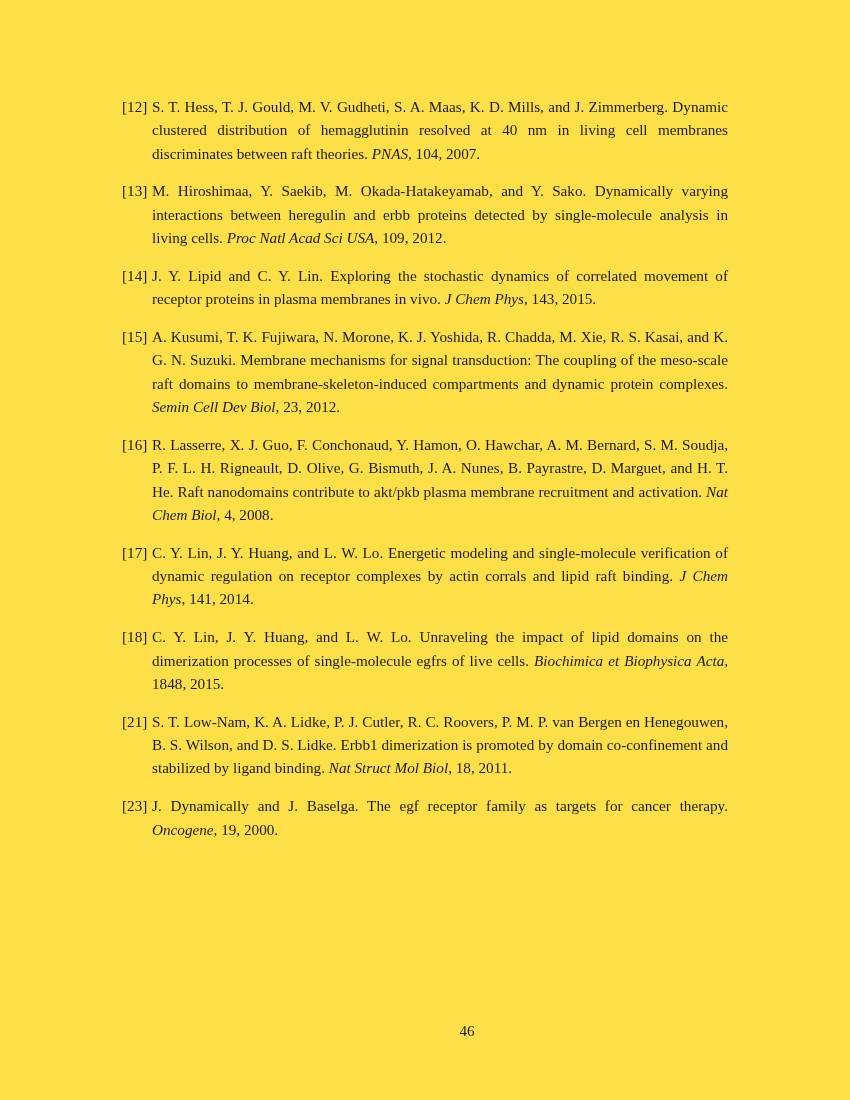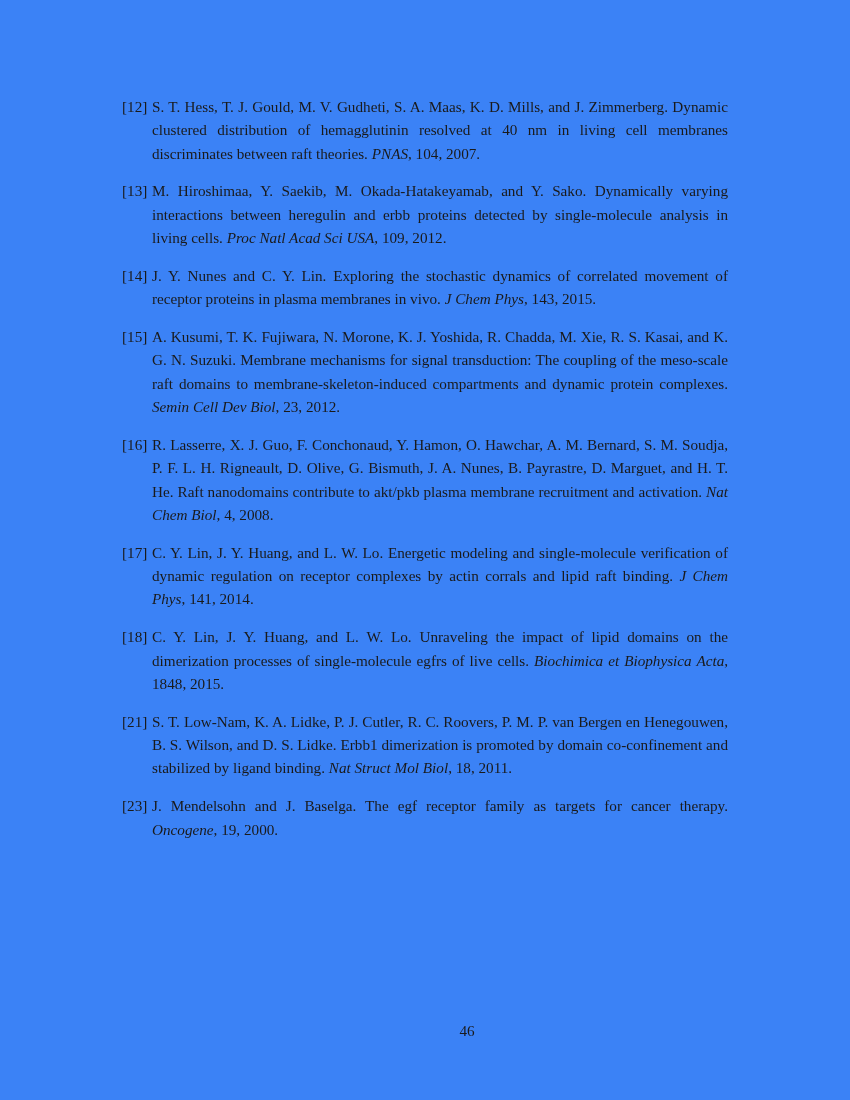--- a/index.html
+++ b/index.html
@@ -15,21 +15,21 @@
     font-family: "Liberation Serif", "DejaVu Serif", serif;
     color: #1a1a1a;
     overflow: hidden;
   }
   .page {
     position: absolute;
     left: 0;
     top: 0;
     width: 850px;
     height: 1100px;
-    background: #3b82f6;
+    background: #fde047;
   }
   .biblio {
     position: absolute;
     left: 122px;
     top: 95px;
     width: 606px;
   }
   .ref-entry {
     position: relative;
     padding-left: 30px;
@@ -78,21 +78,21 @@
       <div class="ref-entry">
         <span class="ref-label">[12]</span>
         <span class="ref-body"><span>S. T. Hess, T. J. Gould, M. V. Gudheti, S. A. Maas, K. D. Mills, and J. Zimmerberg.</span> <span>Dynamic clustered distribution of hemagglutinin resolved at 40 nm in living cell membranes discriminates between raft theories.</span> <i class="jrnl">PNAS</i><span>, 104, 2007.</span></span>
       </div>
       <div class="ref-entry">
         <span class="ref-label">[13]</span>
         <span class="ref-body"><span>M. Hiroshimaa, Y. Saekib, M. Okada-Hatakeyamab, and Y. Sako.</span> <span>Dynamically varying interactions between heregulin and erbb proteins detected by single-molecule analysis in living cells.</span> <i class="jrnl">Proc Natl Acad Sci USA</i><span>, 109, 2012.</span></span>
       </div>
       <div class="ref-entry">
         <span class="ref-label">[14]</span>
-        <span class="ref-body"><span>J. Y. Nunes and C. Y. Lin.</span> <span>Exploring the stochastic dynamics of correlated movement of receptor proteins in plasma membranes in vivo.</span> <i class="jrnl">J Chem Phys</i><span>, 143, 2015.</span></span>
+        <span class="ref-body"><span>J. Y. Lipid and C. Y. Lin.</span> <span>Exploring the stochastic dynamics of correlated movement of receptor proteins in plasma membranes in vivo.</span> <i class="jrnl">J Chem Phys</i><span>, 143, 2015.</span></span>
       </div>
       <div class="ref-entry">
         <span class="ref-label">[15]</span>
         <span class="ref-body"><span>A. Kusumi, T. K. Fujiwara, N. Morone, K. J. Yoshida, R. Chadda, M. Xie, R. S. Kasai, and K. G. N. Suzuki.</span> <span>Membrane mechanisms for signal transduction: The coupling of the meso-scale raft domains to membrane-skeleton-induced compartments and dynamic protein complexes.</span> <i class="jrnl">Semin Cell Dev Biol</i><span>, 23, 2012.</span></span>
       </div>
       <div class="ref-entry">
         <span class="ref-label">[16]</span>
         <span class="ref-body"><span>R. Lasserre, X. J. Guo, F. Conchonaud, Y. Hamon, O. Hawchar, A. M. Bernard, S. M. Soudja, P. F. L. H. Rigneault, D. Olive, G. Bismuth, J. A. Nunes, B. Payrastre, D. Marguet, and H. T. He.</span> <span>Raft nanodomains contribute to akt/pkb plasma membrane recruitment and activation.</span> <i class="jrnl">Nat Chem Biol</i><span>, 4, 2008.</span></span>
       </div>
       <div class="ref-entry">
@@ -102,17 +102,17 @@
       <div class="ref-entry">
         <span class="ref-label">[18]</span>
         <span class="ref-body"><span>C. Y. Lin, J. Y. Huang, and L. W. Lo.</span> <span>Unraveling the impact of lipid domains on the dimerization processes of single-molecule egfrs of live cells.</span> <i class="jrnl">Biochimica et Biophysica Acta</i><span>, 1848, 2015.</span></span>
       </div>
       <div class="ref-entry">
         <span class="ref-label">[21]</span>
         <span class="ref-body"><span>S. T. Low-Nam, K. A. Lidke, P. J. Cutler, R. C. Roovers, P. M. P. van Bergen en Henegouwen, B. S. Wilson, and D. S. Lidke.</span> <span>Erbb1 dimerization is promoted by domain co-confinement and stabilized by ligand binding.</span> <i class="jrnl">Nat Struct Mol Biol</i><span>, 18, 2011.</span></span>
       </div>
       <div class="ref-entry">
         <span class="ref-label">[23]</span>
-        <span class="ref-body"><span>J. Mendelsohn and J. Baselga.</span> <span>The egf receptor family as targets for cancer therapy.</span> <i class="jrnl">Oncogene</i><span>, 19, 2000.</span></span>
+        <span class="ref-body"><span>J. Dynamically and J. Baselga.</span> <span>The egf receptor family as targets for cancer therapy.</span> <i class="jrnl">Oncogene</i><span>, 19, 2000.</span></span>
       </div>
     </div>
   <div class="page-number">46</div>
 </div>
 
 </body></html>

